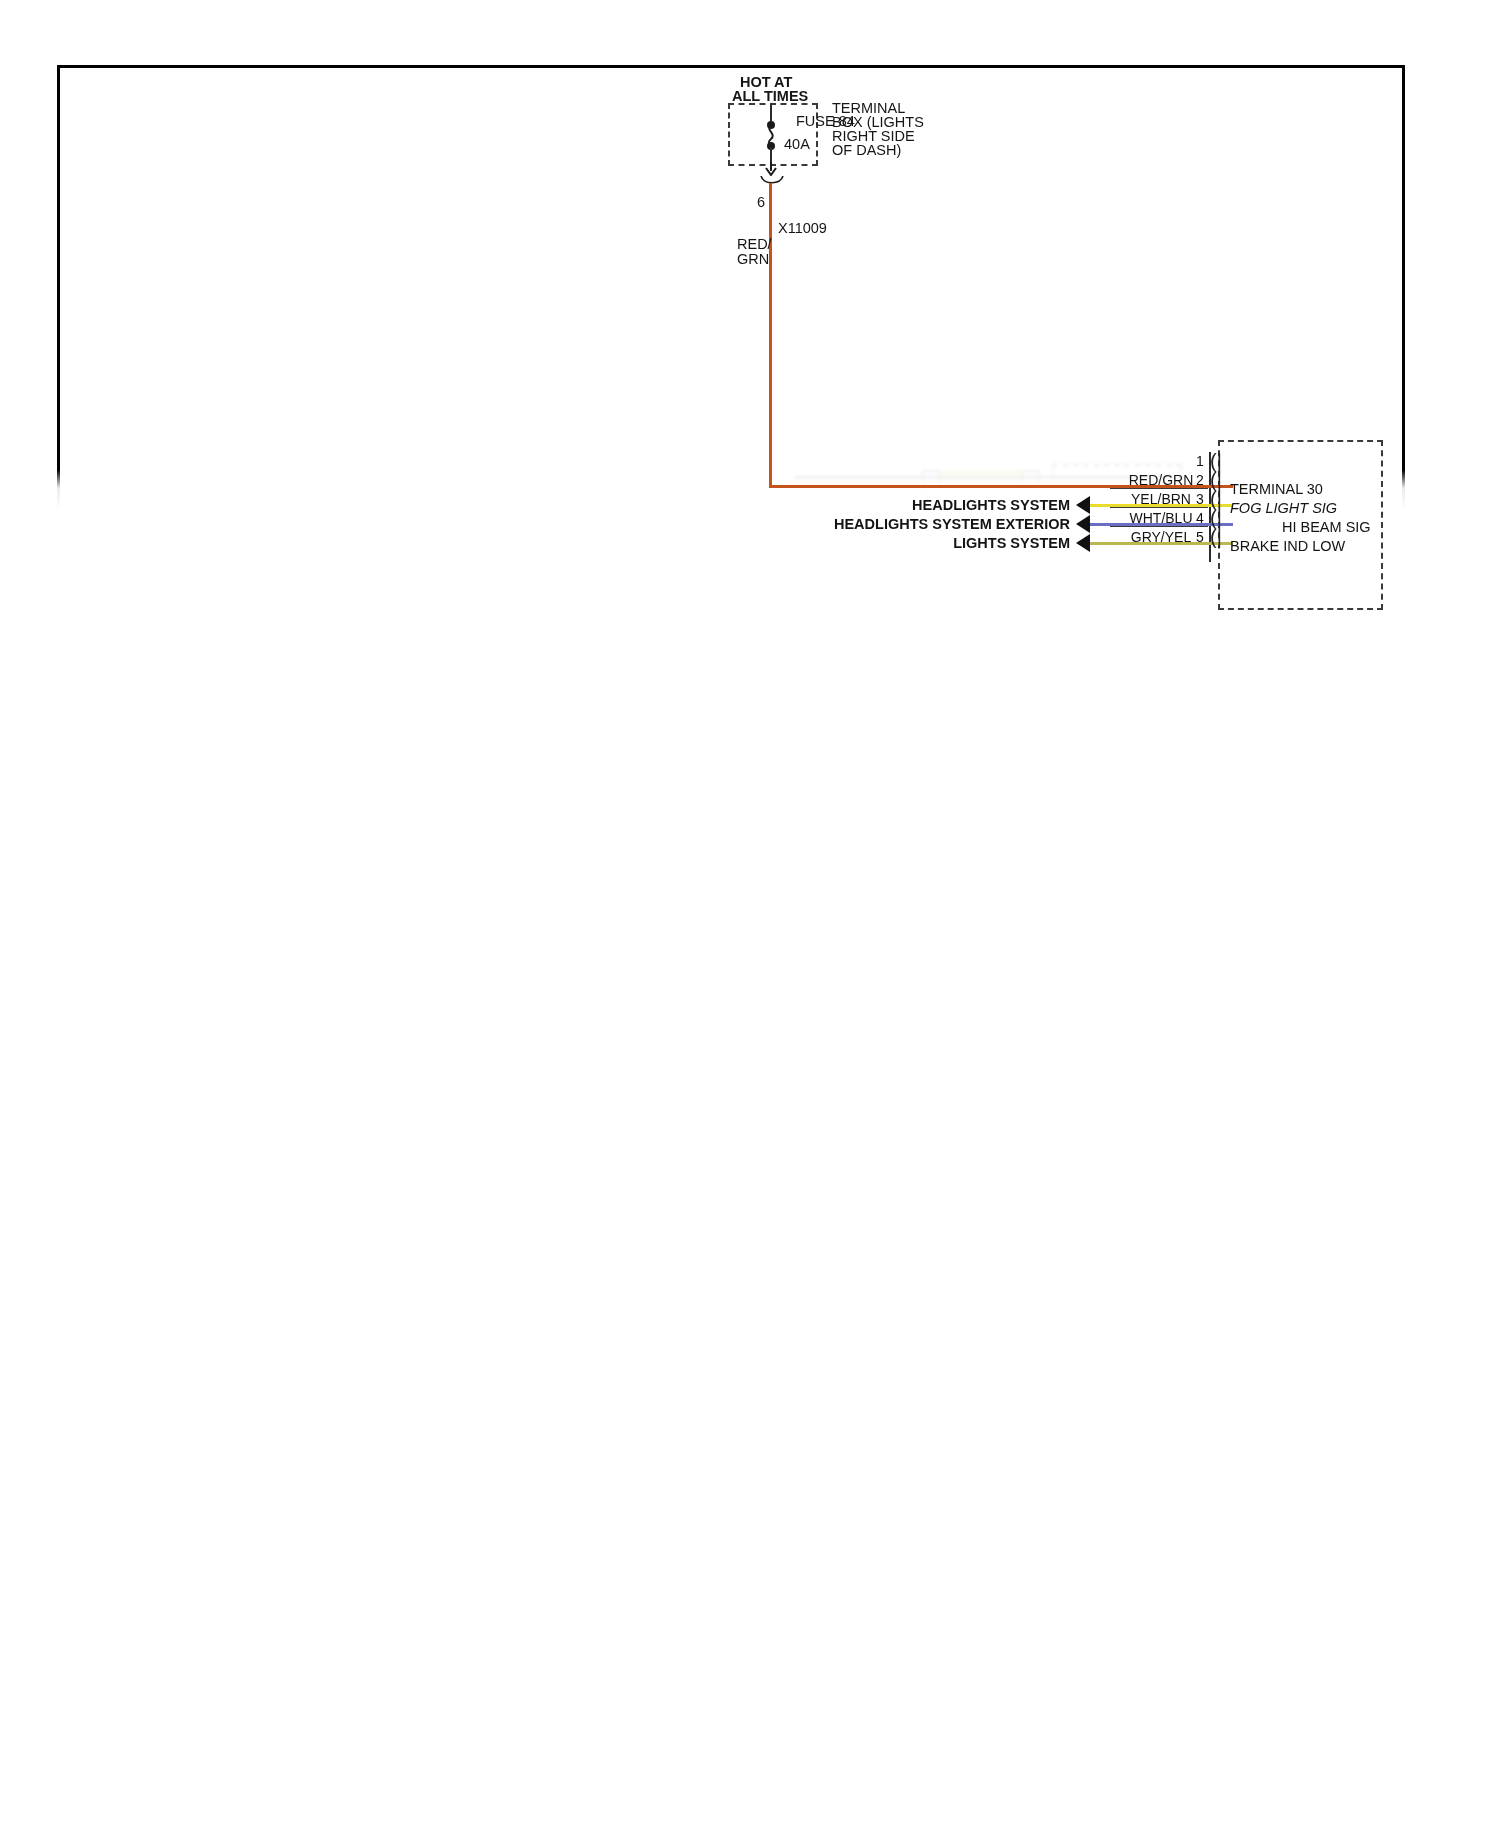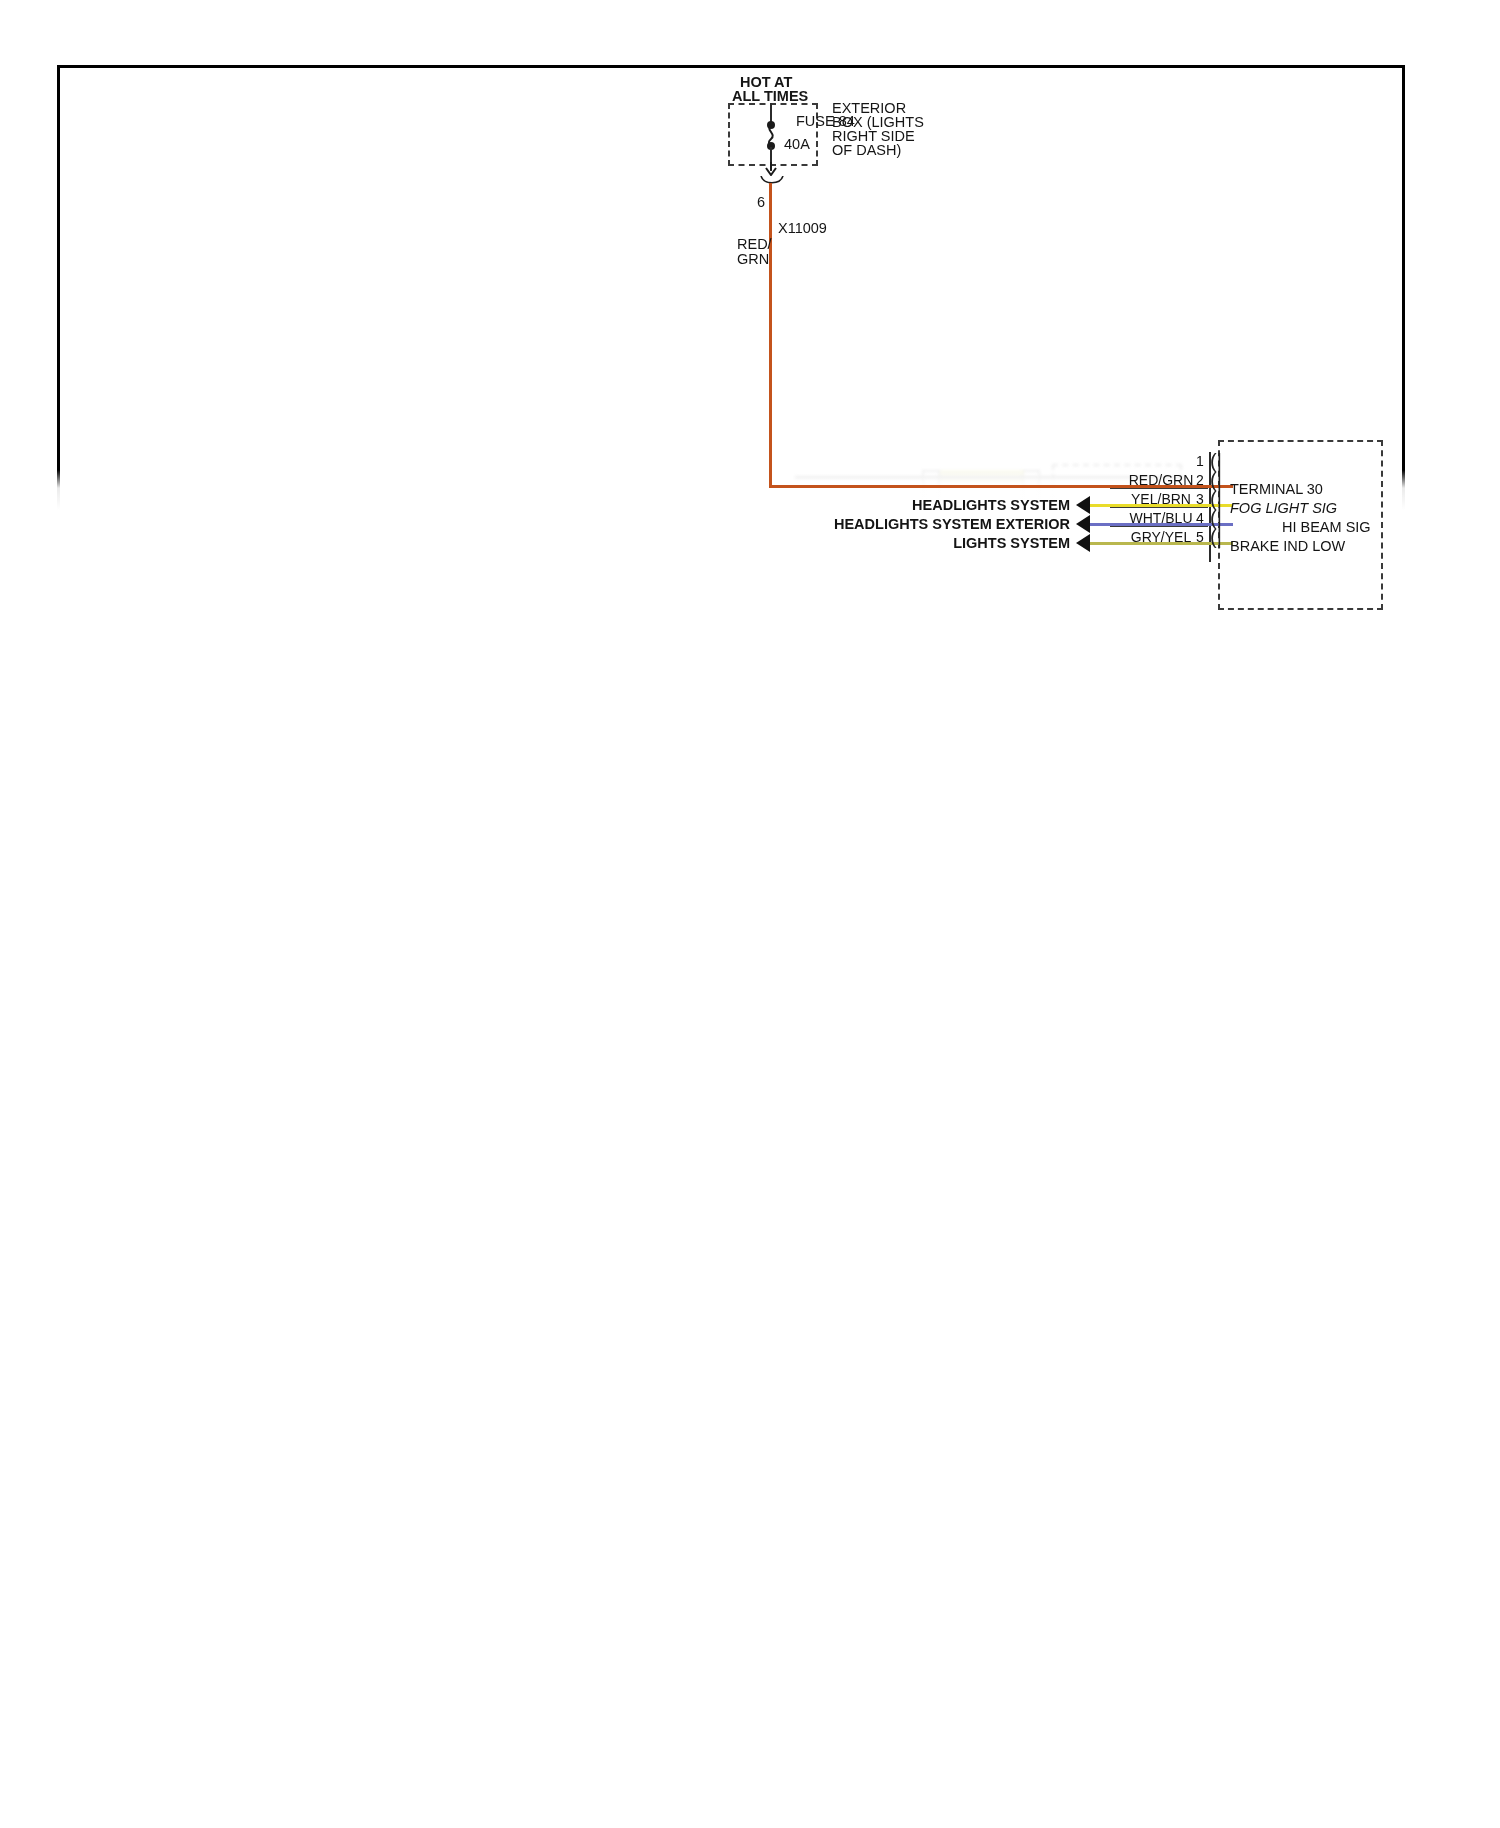--- a/index.html
+++ b/index.html
@@ -223,21 +223,21 @@
   <svg id="fuse-arrow" width="16" height="14" viewBox="0 0 16 14">
     <path d="M7,0 L7,8 M2,6 L7,13 L12,6" fill="none" stroke="#1b1b1b" stroke-width="2"></path>
   </svg>
   <svg id="conn-arc" width="24" height="10" viewBox="0 0 24 10">
     <path d="M1,0 C4,9 20,9 23,0" fill="none" stroke="#1b1b1b" stroke-width="1.6"></path>
   </svg>
 
   <div class="txt" style="left:796px;top:113px;">FUSE 84</div>
   <div class="txt" style="left:784px;top:136px;">40A</div>
 
-  <div class="txt" style="left:832px;top:100px;">EXTERIOR</div>
+  <div class="txt" style="left:832px;top:100px;">TERMINAL</div>
   <div class="txt" style="left:832px;top:114px;">BOX (LIGHTS</div>
   <div class="txt" style="left:832px;top:128px;">RIGHT SIDE</div>
   <div class="txt" style="left:832px;top:142px;">OF DASH)</div>
 
   <div class="txt" style="left:757px;top:194px;">6</div>
   <div class="txt" style="left:778px;top:192px;margin-top:28px;">X11009</div>
 
   <div id="wire-main-v"></div>
   <div id="wire-main-h"></div>
   <div class="txt" style="left:737px;top:236px;">RED/</div>

